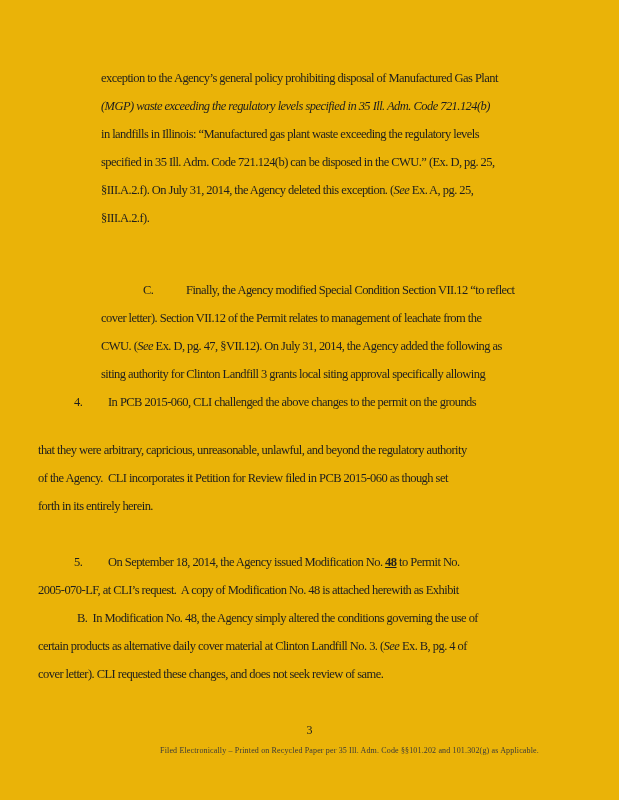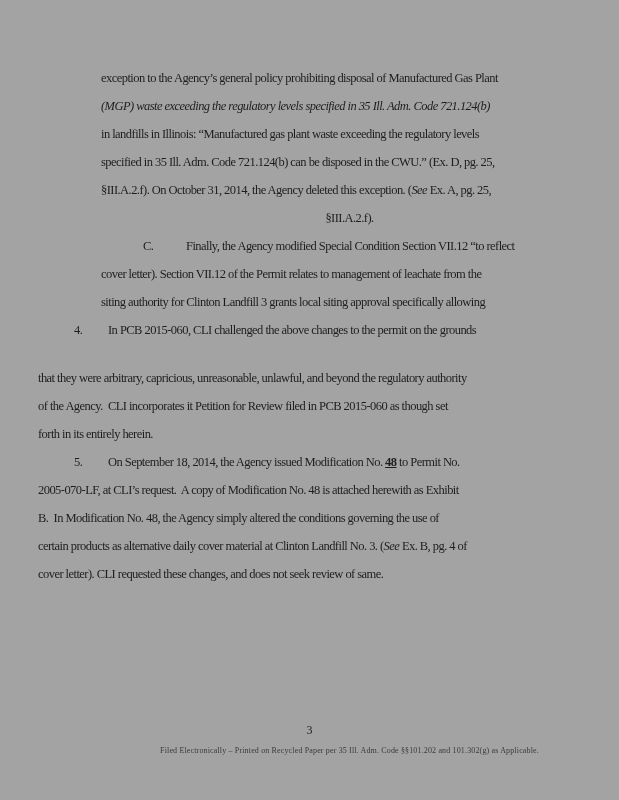--- a/index.html
+++ b/index.html
@@ -4,21 +4,21 @@
 <style>
   html, body {
     margin: 0;
     padding: 0;
     background: #ffffff;
   }
   .page {
     position: relative;
     width: 619px;
     height: 800px;
-    background: #a3a3a3;
+    background: #eab308;
     overflow: hidden;
     font-family: "Liberation Serif", "DejaVu Serif", serif;
     color: #1e1e1e;
   }
   .doc-body {
     position: absolute;
     left: 38px;
     top: 64px;
     width: 560px;
     font-size: 12.5px;
@@ -60,30 +60,31 @@
 </style>
 </head>
 <body>
 
 <div class="page">
   <div class="doc-body">
       <div class="line" style="padding-left: 63px;"><span>exception to the Agency’s general policy prohibiting disposal of Manufactured Gas Plant</span></div>
       <div class="line" style="padding-left: 63px; font-style: italic;"><span>(MGP) waste exceeding the regulatory levels specified in 35 Ill. Adm. Code 721.124(b)</span></div>
       <div class="line" style="padding-left: 63px;"><span>in landfills in Illinois: “Manufactured gas plant waste exceeding the regulatory levels</span></div>
       <div class="line" style="padding-left: 63px;"><span>specified in 35 Ill. Adm. Code 721.124(b) can be disposed in the CWU.” (Ex. D, pg. 25,</span></div>
-      <div class="line" style="padding-left: 63px;"><span>§III.A.2.f). On October 31, 2014, the Agency deleted this exception. (</span><span class="seg-italic">See</span><span> Ex. A, pg. 25,</span></div>
-      <div class="line" style="padding-left: 63px; text-align: center;"><span>§III.A.2.f).</span></div>
-      <div class="line" style="padding-left: 105px;"><span class="seg-tab" style="min-width: 43px;">C.</span><span>Finally, the Agency modified Special Condition Section VII.12 “to reflect</span></div>
+      <div class="line" style="padding-left: 63px;"><span>§III.A.2.f). On July 31, 2014, the Agency deleted this exception. (</span><span class="seg-italic">See</span><span> Ex. A, pg. 25,</span></div>
+      <div class="line" style="padding-left: 63px;"><span>§III.A.2.f).</span></div>
+      <div class="line" style="padding-left: 105px; margin-top: 44px;"><span class="seg-tab" style="min-width: 43px;">C.</span><span>Finally, the Agency modified Special Condition Section VII.12 “to reflect</span></div>
       <div class="line" style="padding-left: 63px;"><span>cover letter). Section VII.12 of the Permit relates to management of leachate from the</span></div>
+      <div class="line" style="padding-left: 63px;"><span>CWU. (</span><span class="seg-italic">See</span><span> Ex. D, pg. 47, §VII.12). On July 31, 2014, the Agency added the following as</span></div>
       <div class="line" style="padding-left: 63px;"><span>siting authority for Clinton Landfill 3 grants local siting approval specifically allowing</span></div>
       <div class="line" style="padding-left: 36px;"><span class="seg-tab" style="min-width: 34px;">4.</span><span>In PCB 2015-060, CLI challenged the above changes to the permit on the grounds</span></div>
       <div class="line" style="padding-left: 0px; margin-top: 20px;"><span>that they were arbitrary, capricious, unreasonable, unlawful, and beyond the regulatory authority</span></div>
       <div class="line" style="padding-left: 0px;"><span>of the Agency.  CLI incorporates it Petition for Review filed in PCB 2015-060 as though set</span></div>
       <div class="line" style="padding-left: 0px;"><span>forth in its entirely herein.</span></div>
-      <div class="line" style="padding-left: 36px;"><span class="seg-tab" style="min-width: 34px;">5.</span><span>On September 18, 2014, the Agency issued Modification No. </span><span class="seg-bold-underline">48</span><span> to Permit No.</span></div>
+      <div class="line" style="padding-left: 36px; margin-top: 28px;"><span class="seg-tab" style="min-width: 34px;">5.</span><span>On September 18, 2014, the Agency issued Modification No. </span><span class="seg-bold-underline">48</span><span> to Permit No.</span></div>
       <div class="line" style="padding-left: 0px;"><span>2005-070-LF, at CLI’s request.  A copy of Modification No. 48 is attached herewith as </span><span class="seg-underline">Exhibit</span></div>
-      <div class="line" style="padding-left: 0px;"><span class="seg-underline">B</span><span>.  In Modification No. 48, the Agency simply altered the conditions governing the use of</span></div>
+      <div class="line" style="padding-left: 0px; margin-left: 39px;"><span class="seg-underline">B</span><span>.  In Modification No. 48, the Agency simply altered the conditions governing the use of</span></div>
       <div class="line" style="padding-left: 0px;"><span>certain products as alternative daily cover material at Clinton Landfill No. 3. (</span><span class="seg-italic">See</span><span> Ex. B, </span><span class="seg-underline">pg.</span><span> 4 of</span></div>
       <div class="line" style="padding-left: 0px;"><span>cover letter). CLI requested these changes, and does not seek review of same.</span></div>
     </div>
   <div class="page-number">3</div>
   <div class="footer-line">Filed Electronically – Printed on Recycled Paper per 35 Ill. Adm. Code §§101.202 and 101.302(g) as Applicable.</div>
 </div>
 
 </body></html>

